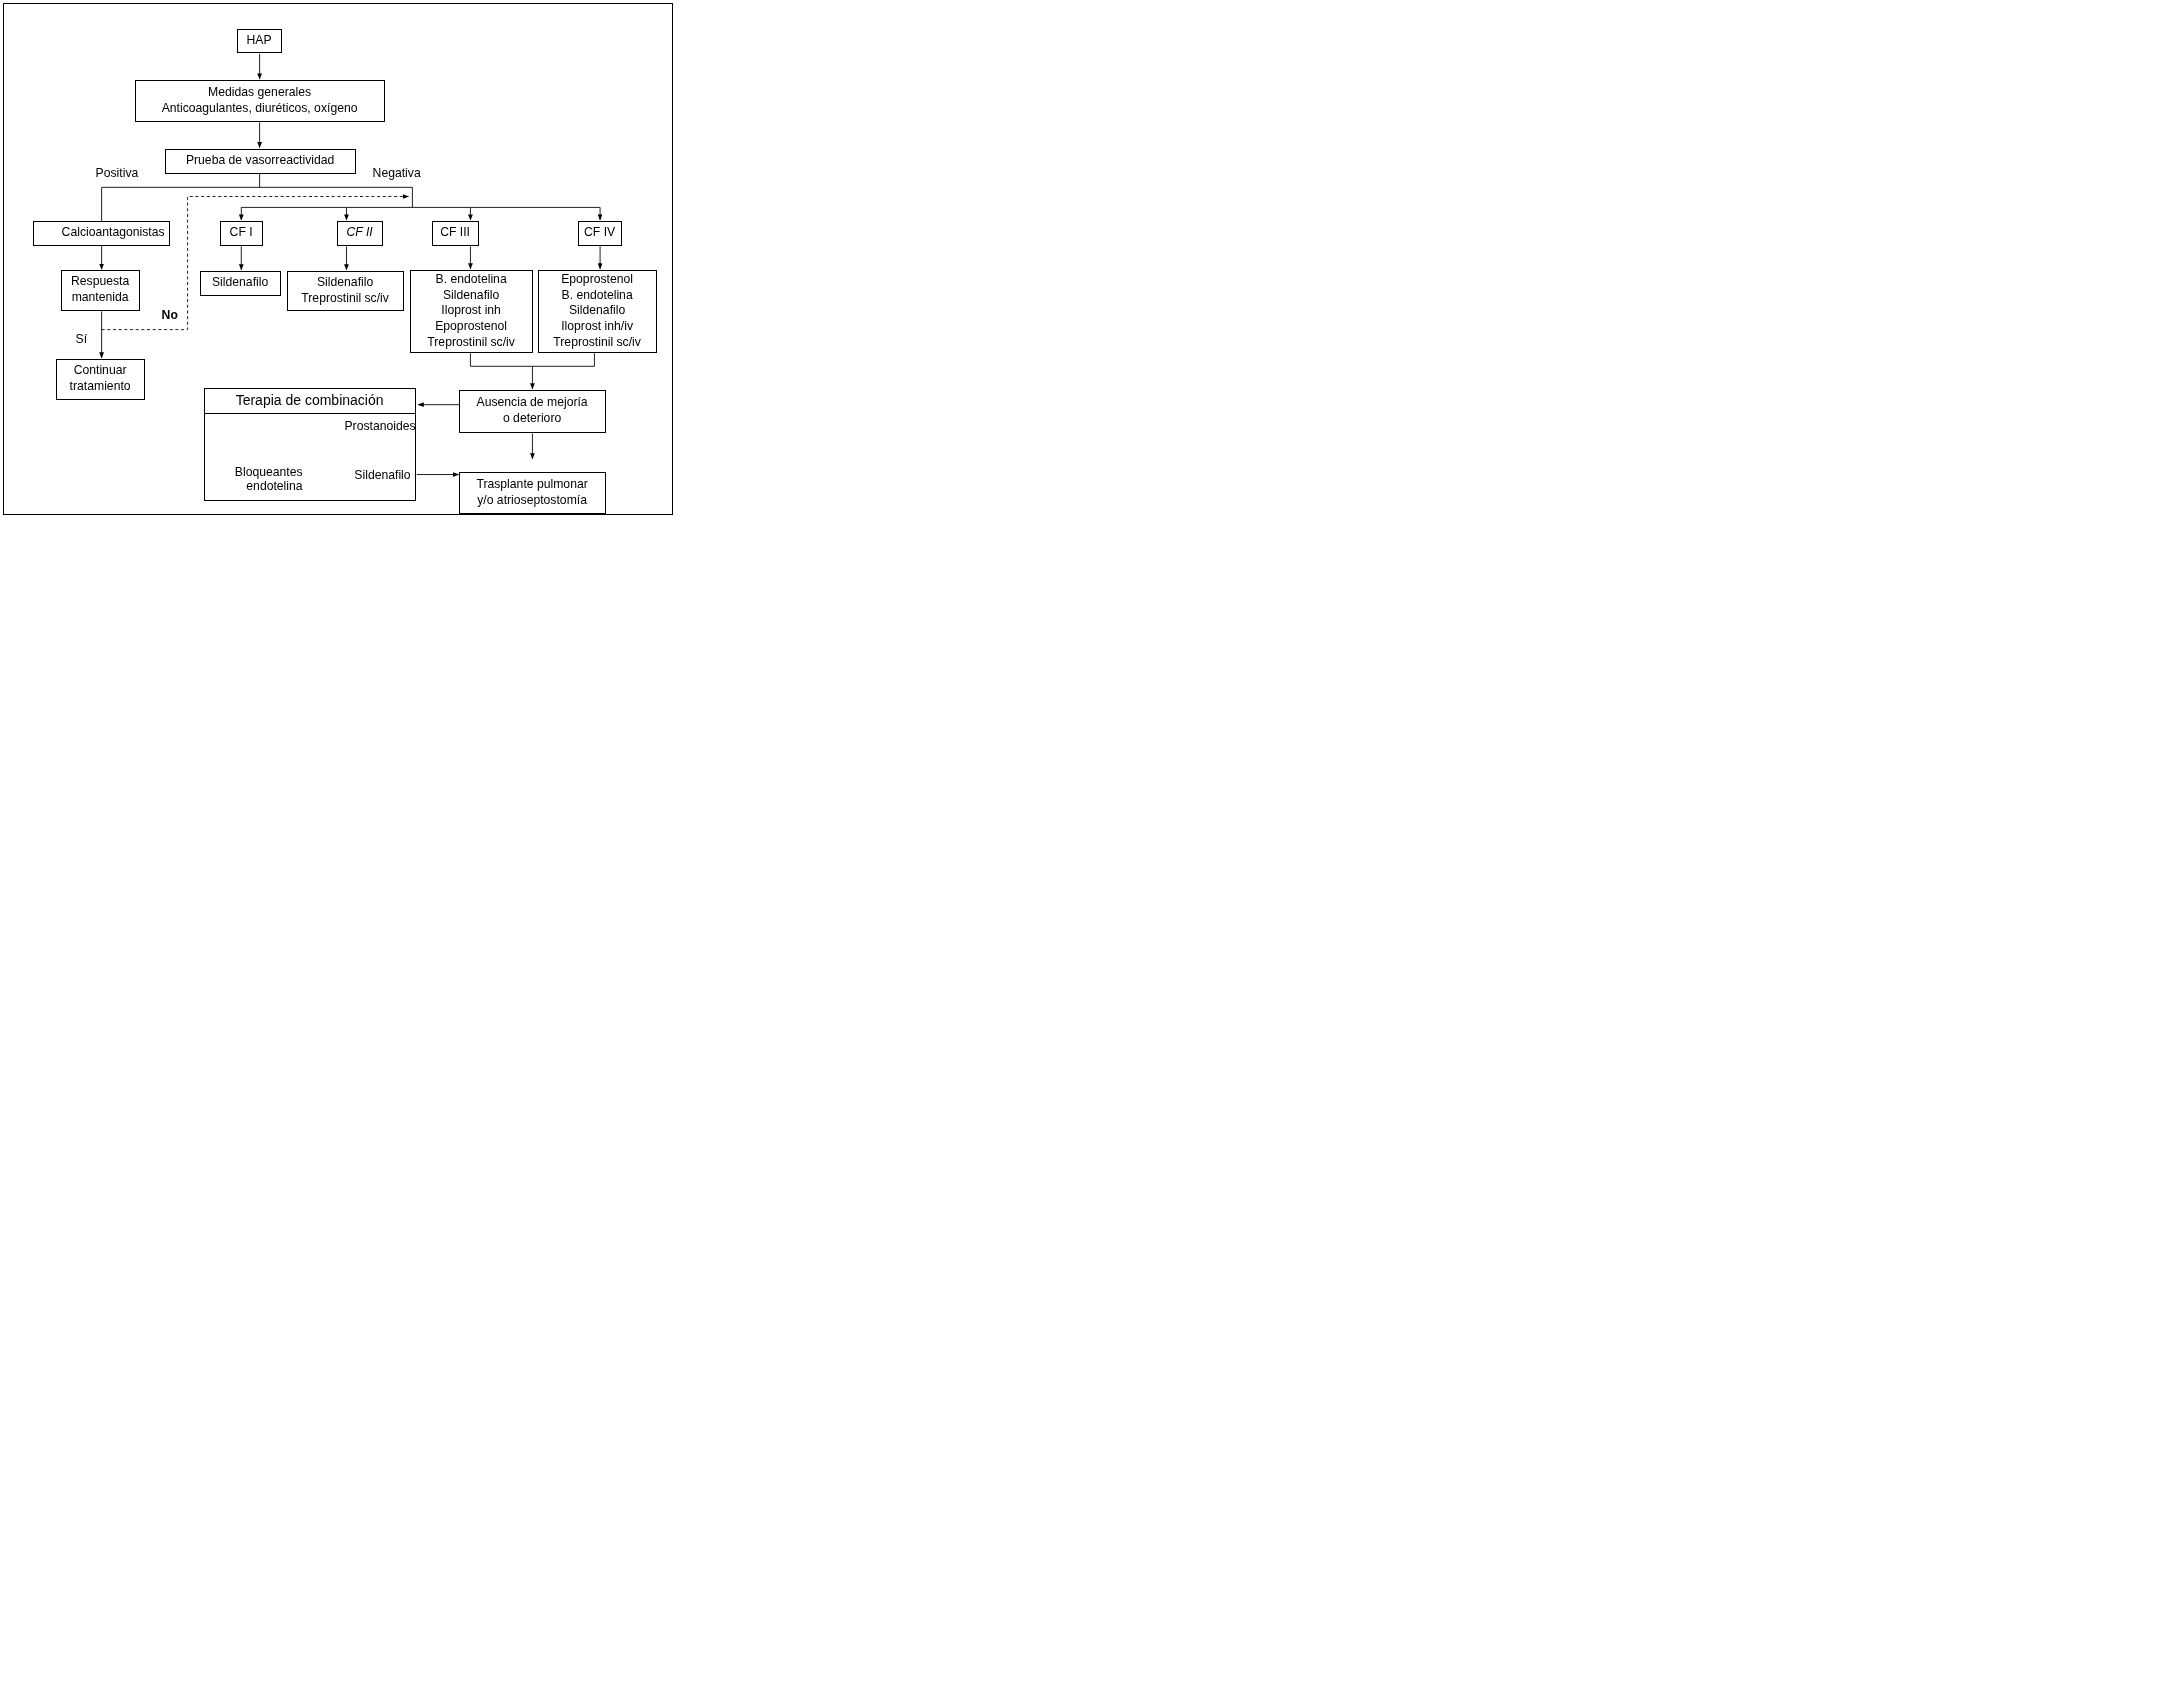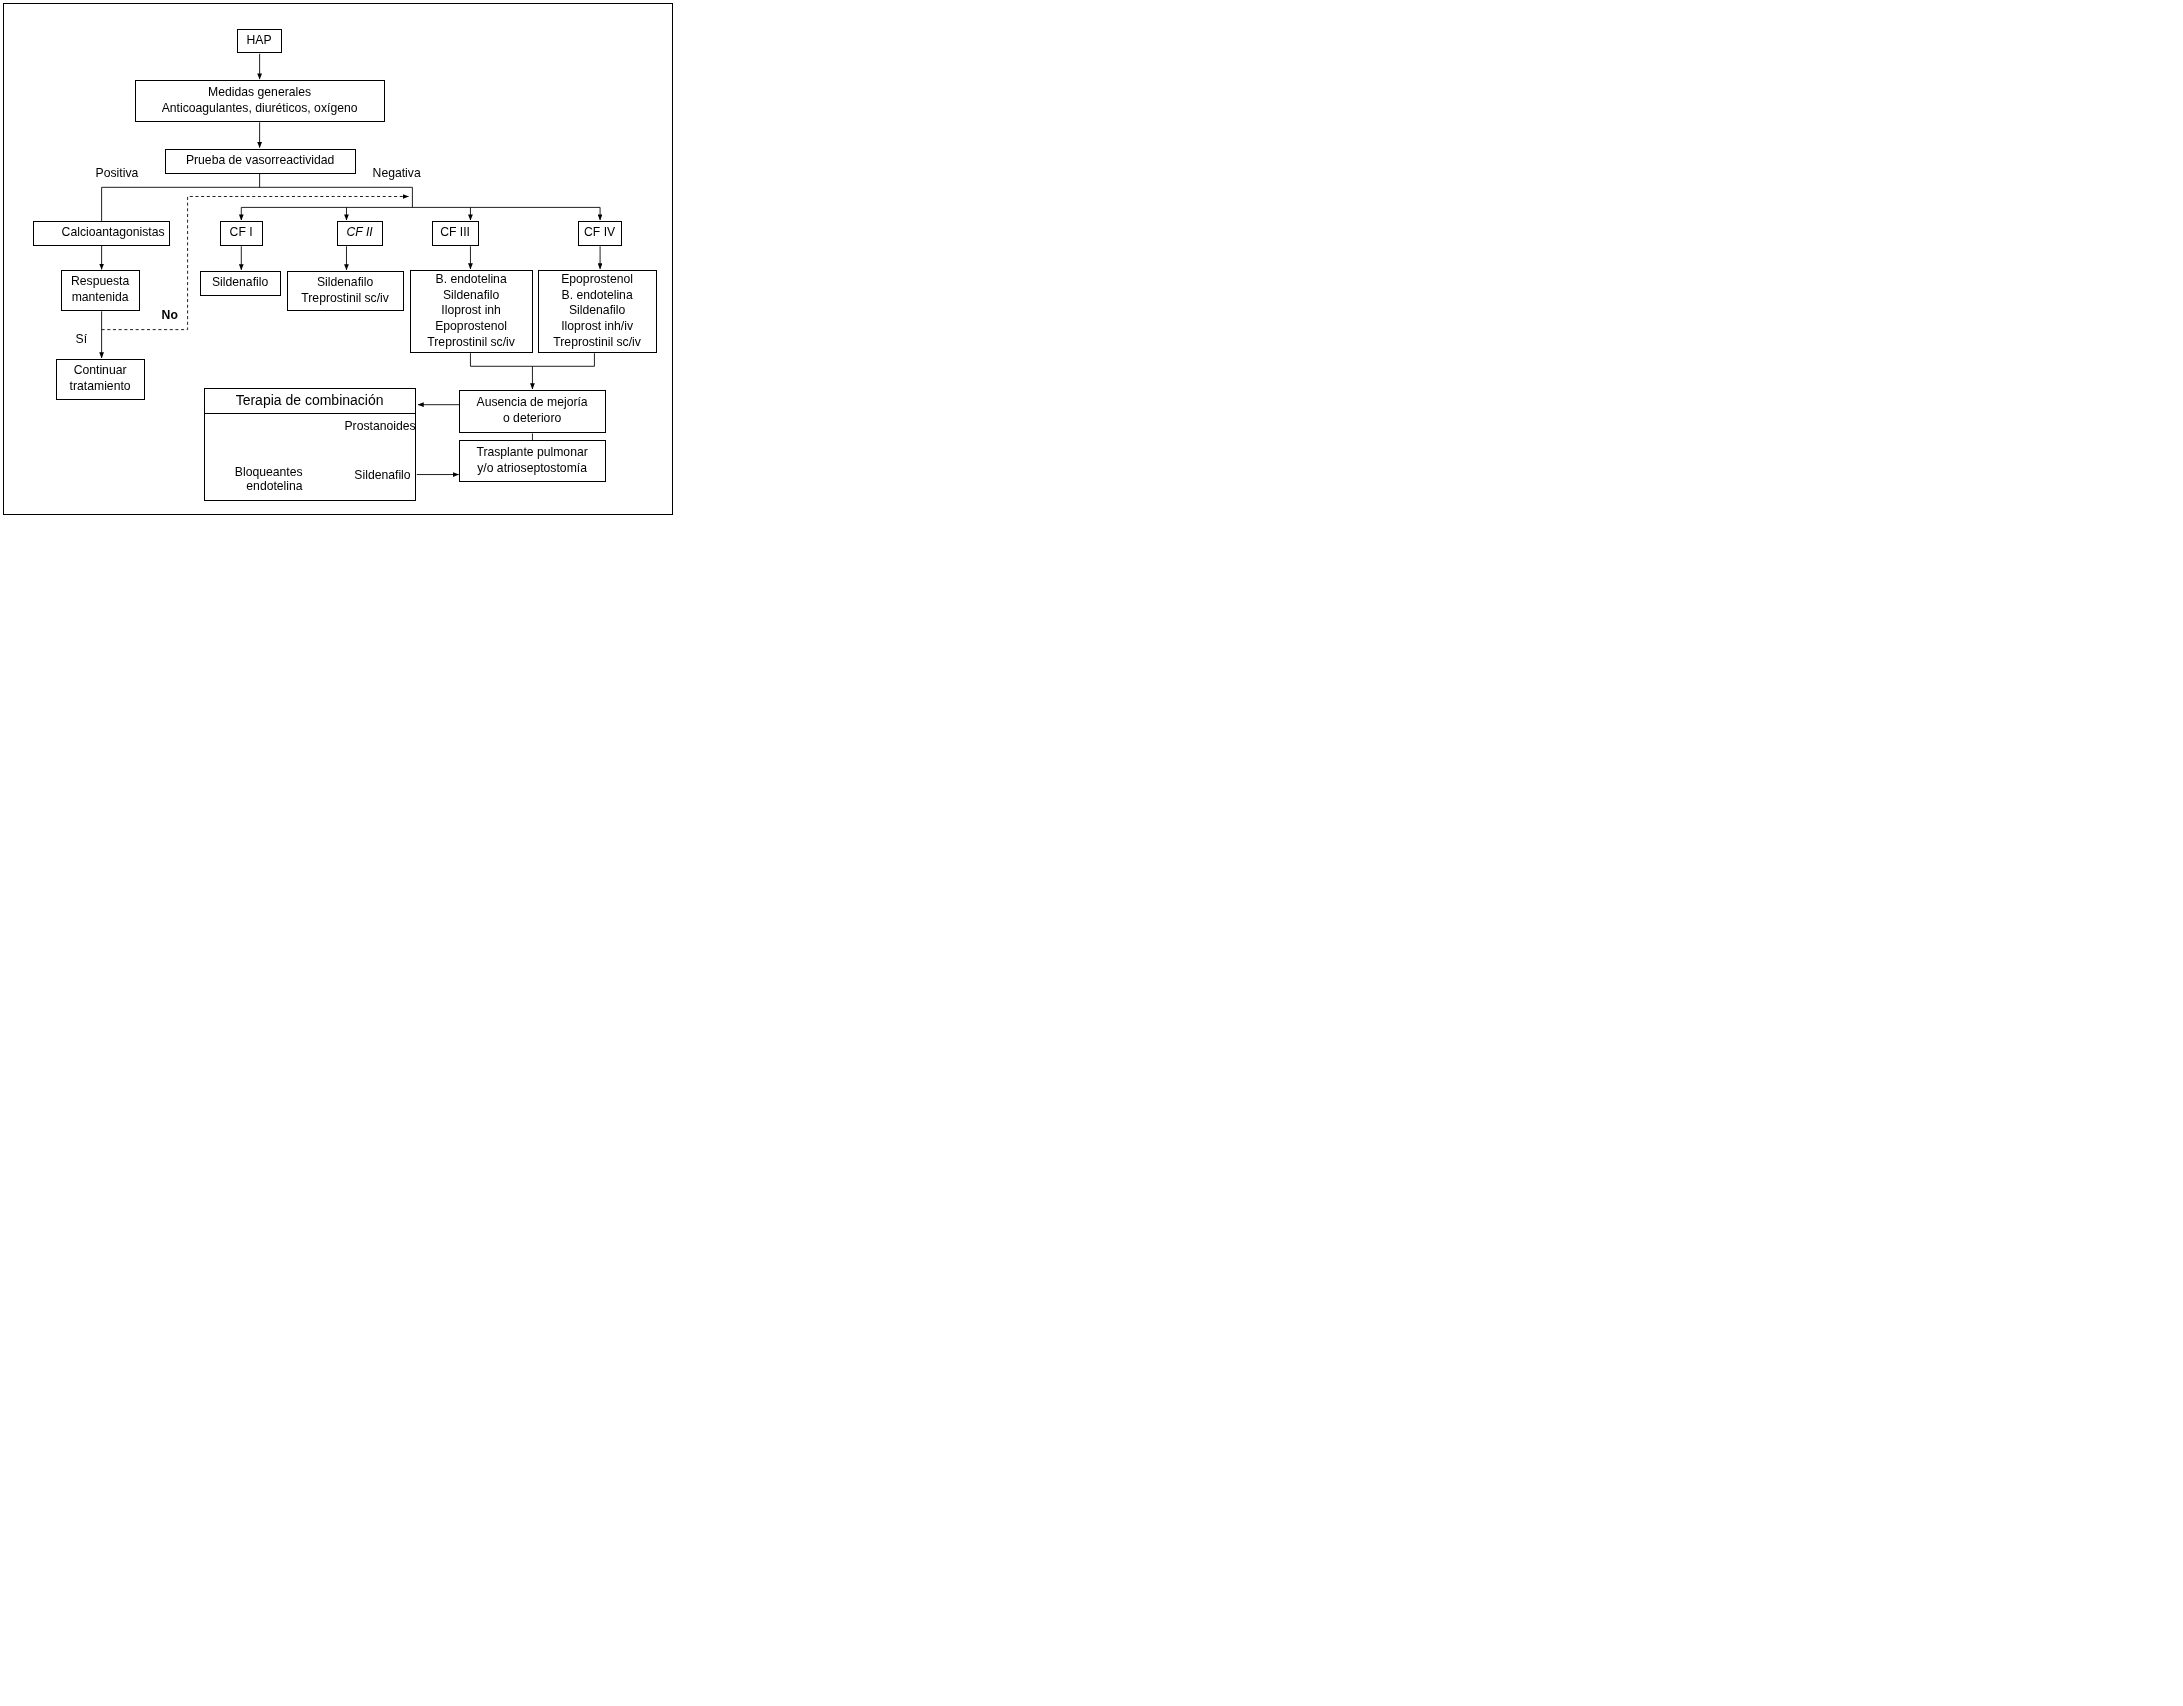--- a/index.html
+++ b/index.html
@@ -152,18 +152,18 @@
     <div class="box" style="left:200px; top:384px; width:212px; height:113px;"></div>
     <div class="combo-header" style="left:200px; top:384px; width:212px; height:26px;">Terapia de combinación</div>
     <div class="lbl" style="left:200px; top:415px; width:212px;">Prostanoides</div>
     <div class="lbl" style="left:205px; top:461px; width:94px;">Bloqueantes
 endotelina</div>
     <div class="lbl" style="left:333px; top:464px; width:74px;">Sildenafilo</div>
 
     <div class="box" style="left:455px; top:386px; width:147px; height:43px;">Ausencia de mejoría
 o deterioro</div>
 
-    <div class="box" style="left:455px; top:436px; width:147px; height:42px;">Trasplante pulmonar
+    <div class="box" style="left:455px; top:468px; width:147px; height:42px;">Trasplante pulmonar
 y/o atrioseptostomía</div>
 
   </div>
 </div>
 
 
 </body></html>

